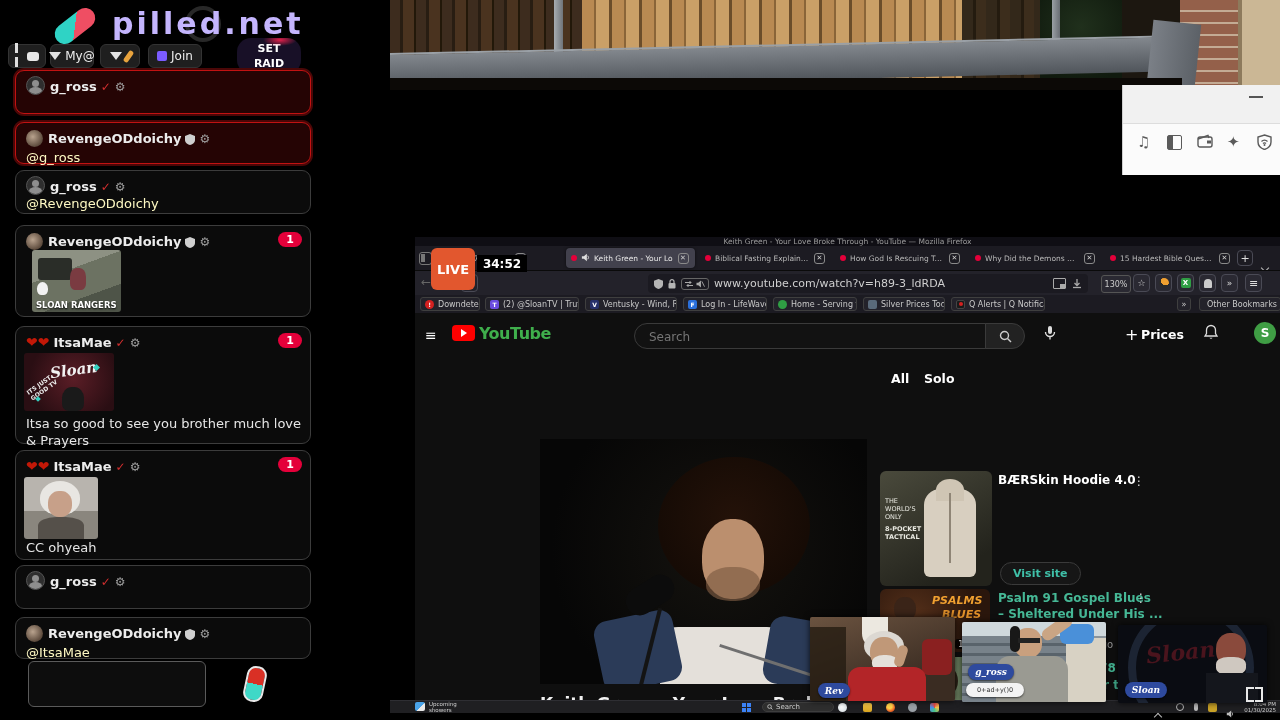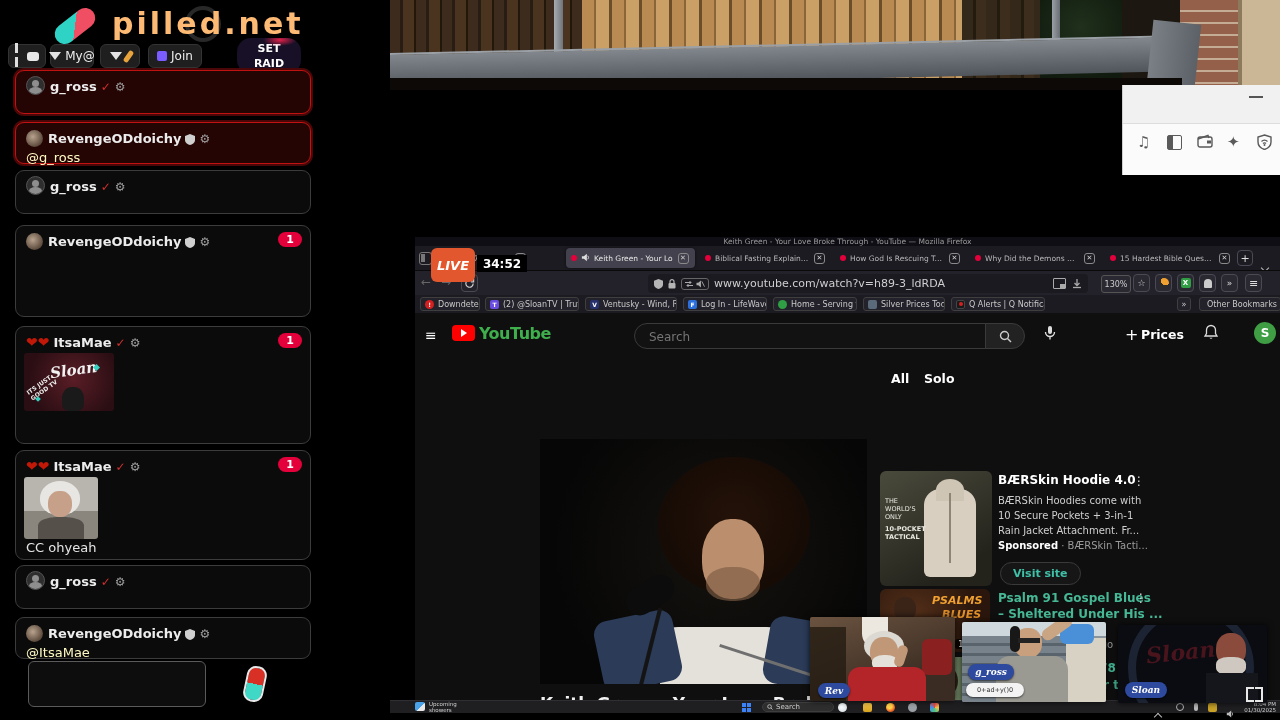--- a/index.html
+++ b/index.html
@@ -1,21 +1,21 @@
 <!DOCTYPE html>
 <html><head>
 <meta charset="utf-8">
 <style>
   html,body{margin:0;padding:0;background:#000;}
   .stage{position:relative;width:1280px;height:720px;background:#000;overflow:hidden;
          font-family:"DejaVu Sans",sans-serif;}
   .abs{position:absolute;}
   
   .chat{position:absolute;left:0;top:0;width:390px;height:720px;background:#000;}
-  .logo-text{position:absolute;left:112px;top:6px;font-size:30px;font-weight:bold;color:#fdba74;letter-spacing:3px;}
+  .logo-text{position:absolute;left:112px;top:6px;font-size:30px;font-weight:bold;color:#c4b5fd;letter-spacing:3px;}
   .pill-icon{position:absolute;left:52px;top:16px;width:46px;height:20px;border-radius:10px;transform:rotate(-38deg);
              background:linear-gradient(135deg,#2fd3c5 0 50%,#ef4e63 50% 100%);box-shadow:0 0 4px #0008;}
   .logo-ring{position:absolute;left:185px;top:6px;width:28px;height:28px;border-radius:50%;border:4px solid #323232;opacity:.8;}
   .tbtn{position:absolute;top:44px;height:24px;background:#1f1f1f;border:1px solid #333;border-radius:6px;
         display:flex;align-items:center;justify-content:center;gap:4px;color:#eee;font-size:12px;box-sizing:border-box;padding:0 6px;}
   .pausebar{display:inline-block;width:3px;height:10px;background:#dedede;margin-right:1px;}
   .bubble{display:inline-block;width:13px;height:9px;background:#e8e8e8;border-radius:3px;}
   .funnel{display:inline-block;width:0;height:0;border-left:6px solid transparent;border-right:6px solid transparent;border-top:8px solid #e3e3e3;}
   .pencil{display:inline-block;width:5px;height:13px;border-radius:3px;background:#e8a33d;transform:rotate(35deg);}
   .joinglyph{display:inline-block;width:10px;height:10px;background:#7b5cff;border-radius:2px;}
@@ -97,22 +97,22 @@
   .tbicon{position:absolute;top:2px;width:9px;height:9px;border-radius:2px;}
   .tray-txt{position:absolute;color:#cfcfcf;font-size:5.5px;line-height:6px;text-align:right;}
   
   .cam{position:absolute;overflow:hidden;border-radius:2px;box-shadow:0 0 6px #000c;}
   .bluebadge{position:absolute;background:#2e4a9e;color:#fff;border-radius:9px;
              font-family:"DejaVu Serif",serif;font-style:italic;font-weight:bold;font-size:9px;
              display:flex;align-items:center;justify-content:center;box-shadow:0 1px 2px #0009;}
   .whitebadge{position:absolute;background:#f3f3f3;color:#333;border-radius:8px;font-size:6.5px;
               display:flex;align-items:center;justify-content:center;box-shadow:0 1px 2px #0009;}
   
-  .livebox{position:absolute;left:431px;top:248px;width:44px;height:34px;background:#e2572e;border-radius:6px;
-           color:#fff;font-weight:bold;font-size:13px;display:flex;align-items:center;justify-content:center;font-style:italic;}
+  .livebox{position:absolute;left:431px;top:248px;width:44px;height:42px;background:#e2572e;border-radius:6px;
+           color:#fff;font-weight:bold;font-size:13px;display:flex;align-items:center;justify-content:center;}
   .timerbox{position:absolute;left:477px;top:255px;width:50px;height:17px;background:#000;color:#fff;
             font-weight:bold;font-size:12px;display:flex;align-items:center;justify-content:center;}
   .fscorner{position:absolute;width:6px;height:6px;border:2px solid #e8e8e8;}
   .chev{display:inline-block;width:5px;height:5px;border-left:1.5px solid #bbb;border-bottom:1.5px solid #bbb;transform:rotate(-45deg);}
 </style>
 </head>
 <body>
 
 <div class="stage">
 
@@ -149,39 +149,47 @@
 
     <div class="msg alert" style="top:122px;height:42px;">
       <span class="av rev"></span><span class="uname">RevengeODdoichy</span><span class="shield"><svg width="10" height="11" viewBox="0 0 10 11">
             <path d="M5 0 L10 2 V6 C10 9 7 10.5 5 11 C3 10.5 0 9 0 6 V2 Z" fill="#cfcfcf"></path>
           </svg></span><span class="gear">⚙</span>
       <div class="mtext mention">@g_ross</div>
     </div>
 
     <div class="msg" style="top:170px;height:44px;">
       <span class="av person"></span><span class="uname">g_ross</span><span class="check">✓</span><span class="gear">⚙</span>
+      <div class="mtext mention">@RevengeODdoichy</div>
     </div>
 
     <div class="msg" style="top:225px;height:92px;">
       <span class="av rev"></span><span class="uname">RevengeODdoichy</span><span class="shield"><svg width="10" height="11" viewBox="0 0 10 11">
             <path d="M5 0 L10 2 V6 C10 9 7 10.5 5 11 C3 10.5 0 9 0 6 V2 Z" fill="#cfcfcf"></path>
           </svg></span><span class="gear">⚙</span>
       <span class="badge1">1</span>
+      <div class="thumb" style="left:16px;top:24px;width:89px;height:62px;background:linear-gradient(160deg,#8d9183 0 35%,#6c7262 35% 70%,#4e5448 70%);">
+        <span style="position:absolute;left:6px;top:8px;width:34px;height:22px;background:#2a2d28;border-radius:3px;"></span>
+        <span style="position:absolute;left:38px;top:18px;width:16px;height:22px;background:#7a3b41;border-radius:40% 40% 30% 30%;"></span>
+        <span style="position:absolute;left:5px;top:32px;width:11px;height:13px;background:#f2f2f2;border-radius:50% 50% 40% 40%;"></span>
+        <span style="position:absolute;left:4px;bottom:2px;color:#fff;font-size:8.5px;font-weight:bold;text-shadow:0 1px 2px #000;">SLOAN RANGERS</span>
+      </div>
     </div>
 
     <div class="msg" style="top:326px;height:118px;">
       <span class="hearts">❤❤</span><span class="uname">ItsaMae</span><span class="check">✓</span><span class="gear">⚙</span>
       <span class="badge1">1</span>
       <div class="thumb" style="left:8px;top:26px;width:90px;height:58px;background:radial-gradient(circle at 55% 45%,#5a1d26,#2a0e13 75%);">
         <span style="position:absolute;left:26px;top:8px;color:#f2f2f2;font-family:'DejaVu Serif',serif;font-style:italic;font-weight:bold;font-size:15px;transform:rotate(-8deg);">Sloan</span>
         <span style="position:absolute;left:2px;top:26px;color:#eee;font-size:6px;font-weight:bold;transform:rotate(-35deg);width:34px;line-height:7px;">ITS JUST GOOD TV</span>
         <span style="position:absolute;left:38px;top:34px;width:22px;height:24px;background:#1a1a1a;border-radius:45% 45% 30% 30%;"></span>
         <span style="position:absolute;left:70px;top:12px;width:5px;height:5px;background:#35d0c0;transform:rotate(45deg);"></span>
         <span style="position:absolute;left:12px;top:44px;width:4px;height:4px;background:#35d0c0;transform:rotate(45deg);"></span>
       </div>
+      <div class="mtext" style="position:absolute;left:10px;top:88px;width:276px;">Itsa so good to see you brother much love &amp; Prayers</div>
     </div>
 
     <div class="msg" style="top:450px;height:110px;">
       <span class="hearts">❤❤</span><span class="uname">ItsaMae</span><span class="check">✓</span><span class="gear">⚙</span>
       <span class="badge1">1</span>
       <div class="thumb" style="left:8px;top:26px;width:74px;height:62px;background:linear-gradient(180deg,#b8b4ae 0 55%,#8a867e 55%);">
         <span style="position:absolute;left:16px;top:4px;width:40px;height:34px;background:#e8e6e2;border-radius:50% 50% 45% 45%;"></span>
         <span style="position:absolute;left:24px;top:14px;width:24px;height:26px;background:#c7a089;border-radius:45%;"></span>
         <span style="position:absolute;left:14px;top:40px;width:46px;height:22px;background:#55504a;border-radius:40% 40% 0 0;"></span>
       </div>
@@ -420,33 +428,27 @@
       <span class="chip" style="left:509px;">Solo</span>
 
       <div style="position:absolute;left:465px;top:158px;width:112px;height:115px;border-radius:6px;background:linear-gradient(150deg,#4a4a3c,#23231c 80%);overflow:hidden;">
         <span style="position:absolute;left:44px;top:18px;width:52px;height:88px;background:#d8cfc0;border-radius:16px 16px 6px 6px;"></span>
         <span style="position:absolute;left:56px;top:8px;width:28px;height:22px;background:#cfc5b4;border-radius:50% 50% 0 0;"></span>
         <span style="position:absolute;left:69px;top:22px;width:2px;height:70px;background:#8f8576;"></span>
         <div style="position:absolute;left:5px;top:26px;color:#e8e8e0;font-size:6.5px;line-height:8px;">
           <div>THE</div>
           <div>WORLD'S</div>
           <div>ONLY</div>
-          <div style="font-weight:bold;margin-top:4px;">10-POCKET</div>
+          <div style="font-weight:bold;margin-top:4px;">8-POCKET</div>
           <div style="font-weight:bold;">TACTICAL</div>
           <div style="font-weight:bold;margin-top:45px;">HOODIE.</div>
         </div>
       </div>
       <span style="position:absolute;left:583px;top:160px;color:#fff;font-size:12px;font-weight:bold;">BÆRSkin Hoodie 4.0</span>
       <span class="dots" style="left:718px;top:161px;">⋮</span>
-      <div style="position:absolute;left:583px;top:180px;color:#cfcfcf;font-size:10px;line-height:15px;">
-        <div>BÆRSkin Hoodies come with</div>
-        <div>10 Secure Pockets + 3-in-1</div>
-        <div>Rain Jacket Attachment. Fr...</div>
-        <div><span style="color:#fff;font-weight:bold;">Sponsored</span> <span style="color:#9a9a9a;">· BÆRSkin Tacti...</span></div>
-      </div>
       <div class="visit" style="left:585px;top:249px;">Visit site</div>
 
       <div style="position:absolute;left:465px;top:276px;width:110px;height:63px;border-radius:6px;background:radial-gradient(circle at 30% 45%,#55301a,#2a160c 75%);overflow:hidden;">
         <span style="position:absolute;left:52px;top:6px;color:#f0a030;font-size:11px;font-weight:bold;font-style:italic;line-height:12px;">PSALMS</span>
         <span style="position:absolute;left:62px;top:19px;color:#e0902a;font-size:11px;font-weight:bold;font-style:italic;">BLUES</span>
         <span style="position:absolute;left:14px;top:8px;width:22px;height:24px;border-radius:45%;background:#3a2418;"></span>
         <span style="position:absolute;left:6px;top:30px;width:46px;height:30px;border-radius:40%;background:#4a2c1a;"></span>
         <span style="position:absolute;left:22px;top:40px;width:40px;height:10px;border-radius:5px;background:#8a2a1e;transform:rotate(-14deg);"></span>
         <span style="position:absolute;right:3px;bottom:3px;background:#000c;color:#fff;font-size:9px;padding:0 3px;border-radius:3px;">14:12</span>
       </div>

